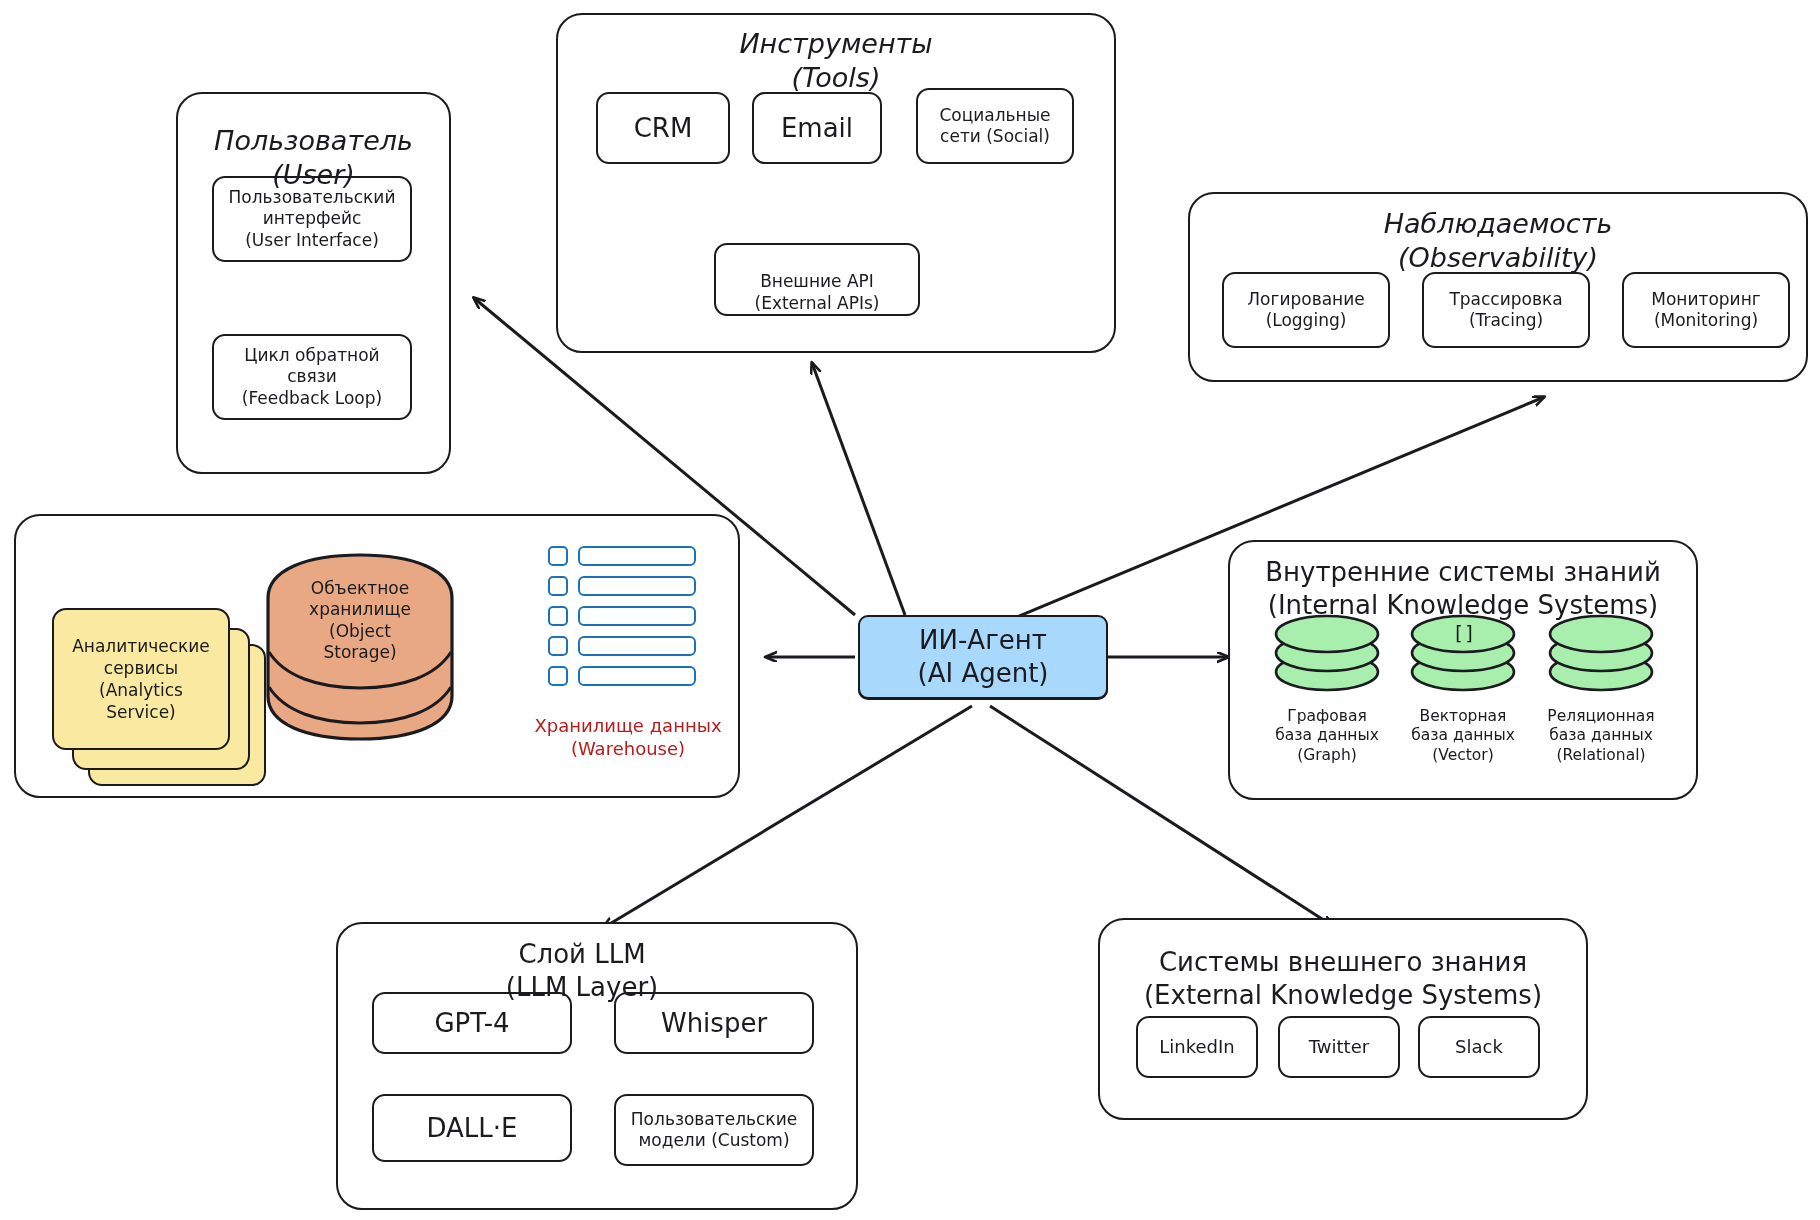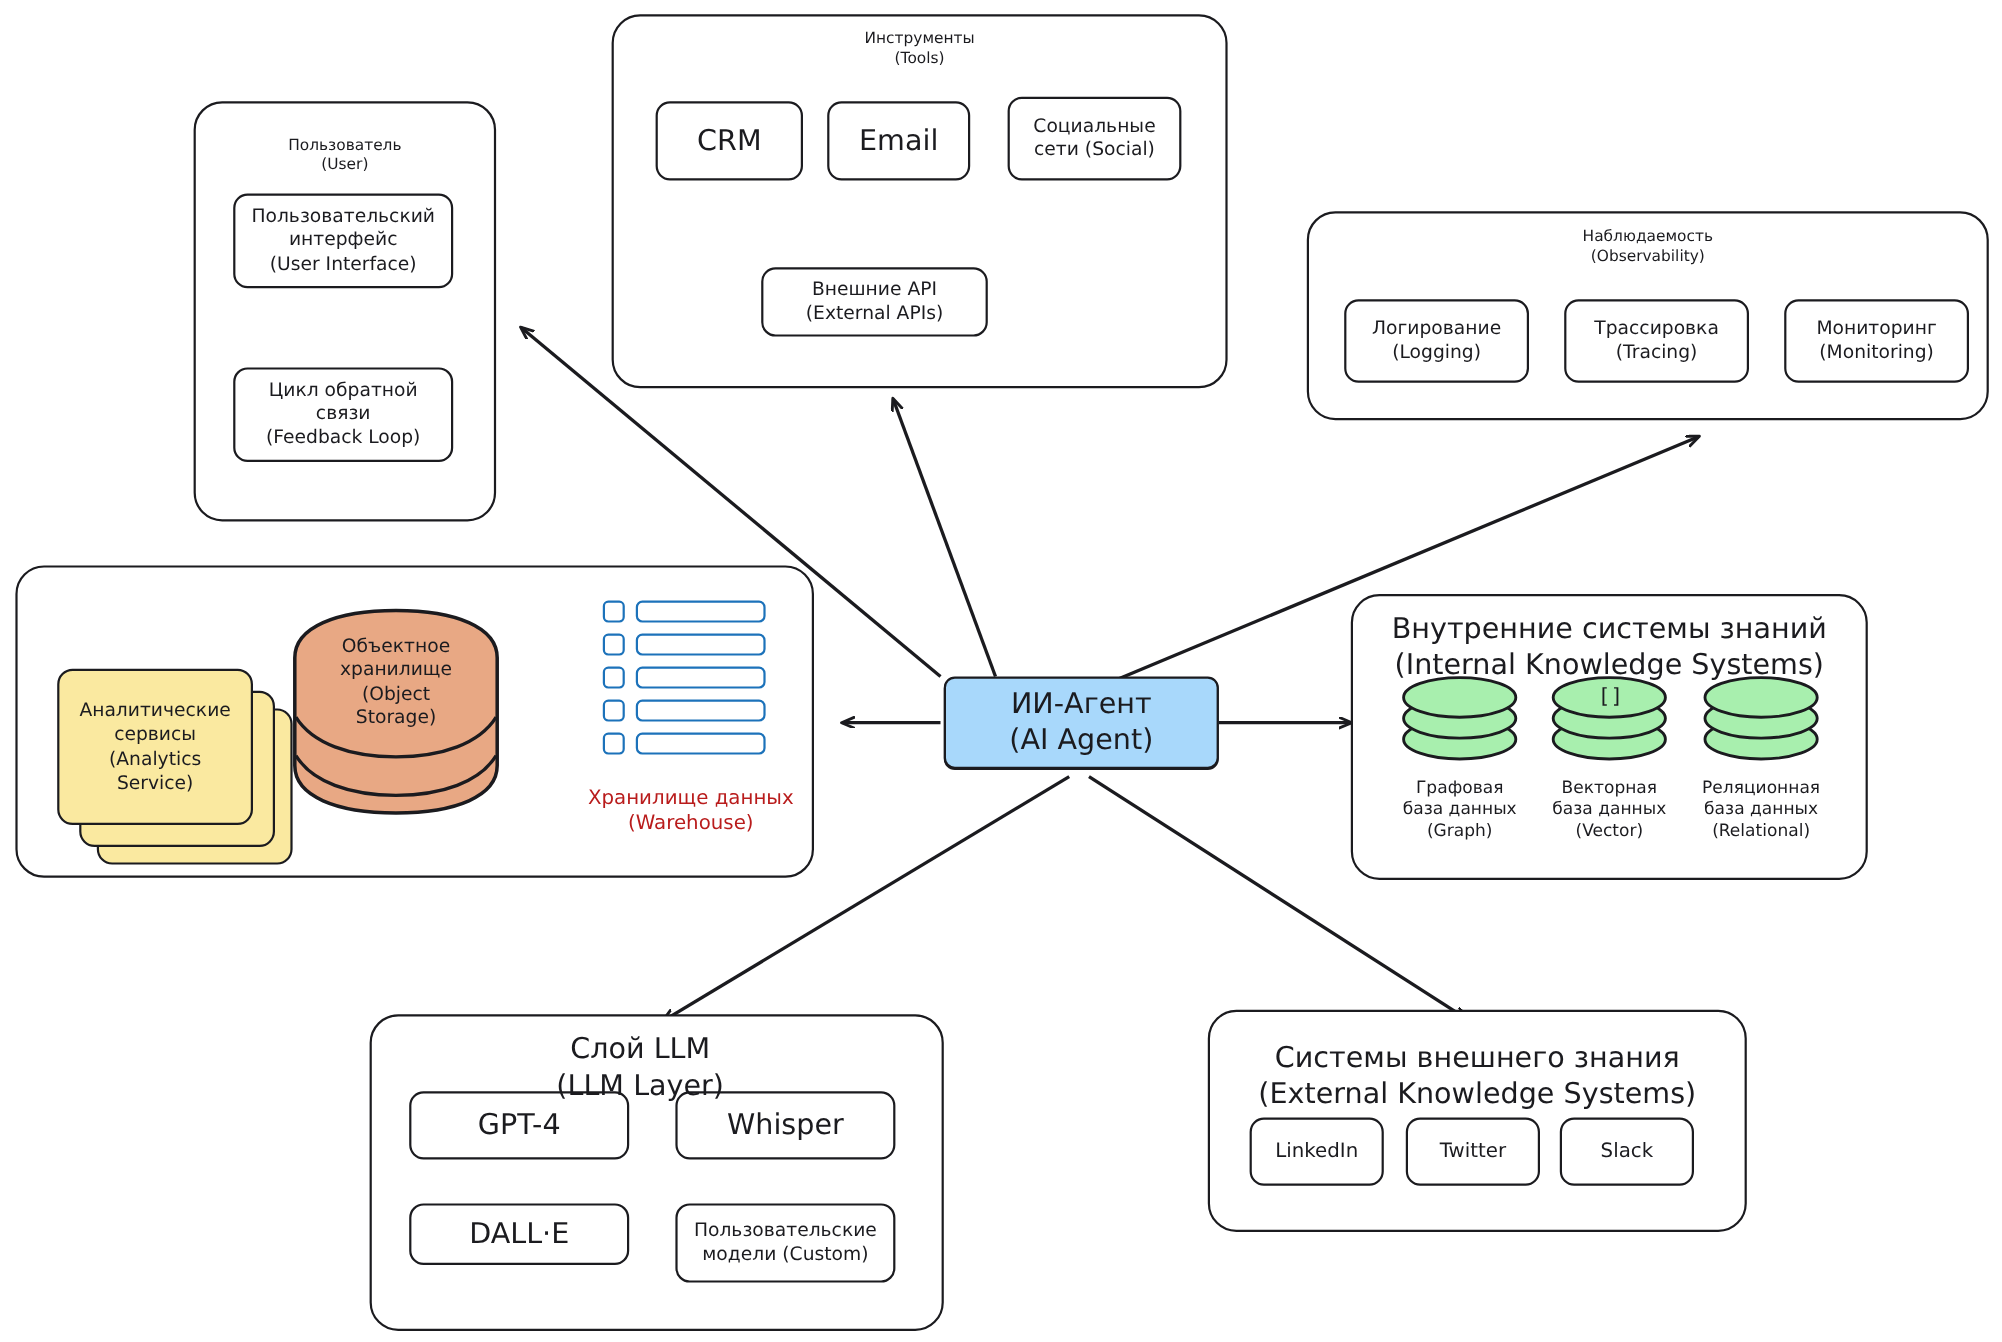--- a/index.html
+++ b/index.html
@@ -61,21 +61,21 @@
     color: #1b1b1f;
     line-height: 1.26;
     z-index: 3;
     pointer-events: none;
   }
 
   .t-l1 { display: block; }
   .t-l2 { display: block; }
 
   
-  .fs-20 { font-size: 14px; }
+  .fs-20 { font-size: 27px; font-style: italic; }
   .fs-19 { font-size: 26px; }
   .fs-18 { font-size: 18px; }
   .fs-17 { font-size: 17px; }
 
   
   #agent-node {
     background: #a8d8fb;
     border-color: #1b1b1f;
     border-radius: 10px;
     box-shadow: 0 1px 0 #1b1b1f;
@@ -240,21 +240,21 @@
       </div>
   </div>
 
   <div class="node-box fs-17" style="left:916px; top:88px; width:158px; height:76px;">
     <div>
       <span class="t-l1">Социальные</span>
       <span class="t-l2">сети (Social)</span>
     </div>
   </div>
 
-  <div class="node-box fs-17" style="left:692px; top:243px; width:206px; height:63px;">
+  <div class="node-box fs-17" style="left:714px; top:243px; width:206px; height:73px;align-items:flex-end;">
     <div>
       <span class="t-l1">Внешние API</span>
       <span class="t-l2">(External APIs)</span>
     </div>
   </div>
 
   <div class="group-box" id="grp-obs" style="left:1188px; top:192px; width:620px; height:190px;"></div>
   <div class="group-title fs-20" style="left:1188px; top:207px; width:620px;">
     <span class="t-l1">Наблюдаемость</span>
     <span class="t-l2">(Observability)</span>
@@ -392,21 +392,21 @@
   <div class="node-box fs-19" style="left:372px; top:992px; width:200px; height:62px;">
     <div>
         <span class="t-l1">GPT-4</span>
       </div>
   </div>
   <div class="node-box fs-19" style="left:614px; top:992px; width:200px; height:62px;">
     <div>
         <span class="t-l1">Whisper</span>
       </div>
   </div>
-  <div class="node-box fs-19" style="left:372px; top:1094px; width:200px; height:56px;">
+  <div class="node-box fs-19" style="left:372px; top:1094px; width:200px; height:68px;">
     <div>
         <span class="t-l1">DALL·E</span>
       </div>
   </div>
   <div class="node-box fs-17" style="left:614px; top:1094px; width:200px; height:72px;">
     <div>
       <span class="t-l1">Пользовательские</span>
       <span class="t-l2">модели (Custom)</span>
     </div>
   </div>

